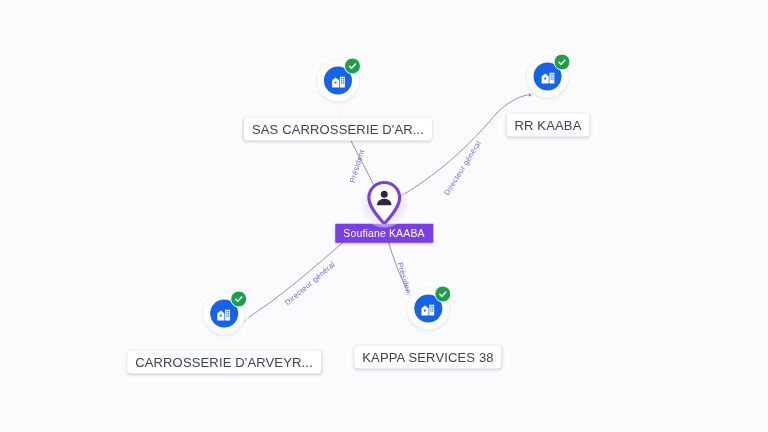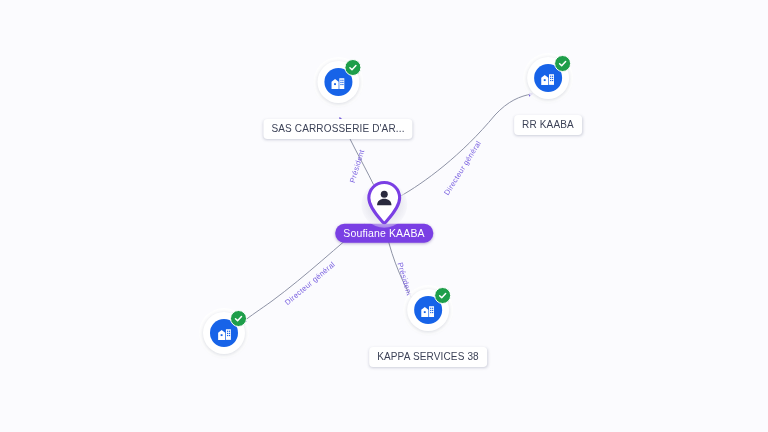--- a/index.html
+++ b/index.html
@@ -69,34 +69,34 @@
     width:36px;height:44px;
     margin-top:-1px;
   }
   .pin svg{display:block;}
 
   
   .chip{
     margin-top:16px;
     background:#ffffff;
     color:#3c4257;
-    font-size:10px;
+    font-size:13px;
     letter-spacing:.15px;
     line-height:1;
     padding:5px 8px 5px 8px;
     border-radius:4px;
     white-space:nowrap;
     box-shadow:0 1px 3px rgba(40,50,90,.22);
   }
   .chip.person{
     background:#7a3fe4;
     color:#ffffff;
     font-size:10.5px;
     padding:4px 8px;
-    border-radius:9px;
+    border-radius:0;
     box-shadow:0 1px 3px rgba(60,30,130,.35);
     margin-top:-4px;
   }
 
   
   .edge-label{
     position:absolute;
     color:#7b62e0;
     font-size:7.5px;
     letter-spacing:.3px;
@@ -201,20 +201,21 @@
             <rect x="18.2" y="14" width="1.7" height="1.7" fill="#1763e8"></rect>
             <rect x="6.6" y="13" width="2.6" height="2.6" fill="#1763e8"></rect>
           </svg>
         </div>
         <div class="badge">
           <svg width="9" height="9" viewBox="0 0 24 24" fill="none" stroke="#ffffff" stroke-width="4" stroke-linecap="round" stroke-linejoin="round">
             <path d="M4 12.5 L9.5 18 L20 6.5"></path>
           </svg>
         </div>
       </div>
+      <div class="chip">CARROSSERIE D'ARVEYR...</div>
     </div>
   </div>
 
   <div class="node" style="left:428px;top:328px;">
     <div class="node-inner">
       <div class="co-halo">
         <div class="co-disc">
           <svg width="17" height="17" viewBox="0 0 24 24" fill="#ffffff">
             <path d="M3 21V11l5-4 5 4v10H3z"></path>
             <path d="M14 21V6h7v15h-7z"></path>

